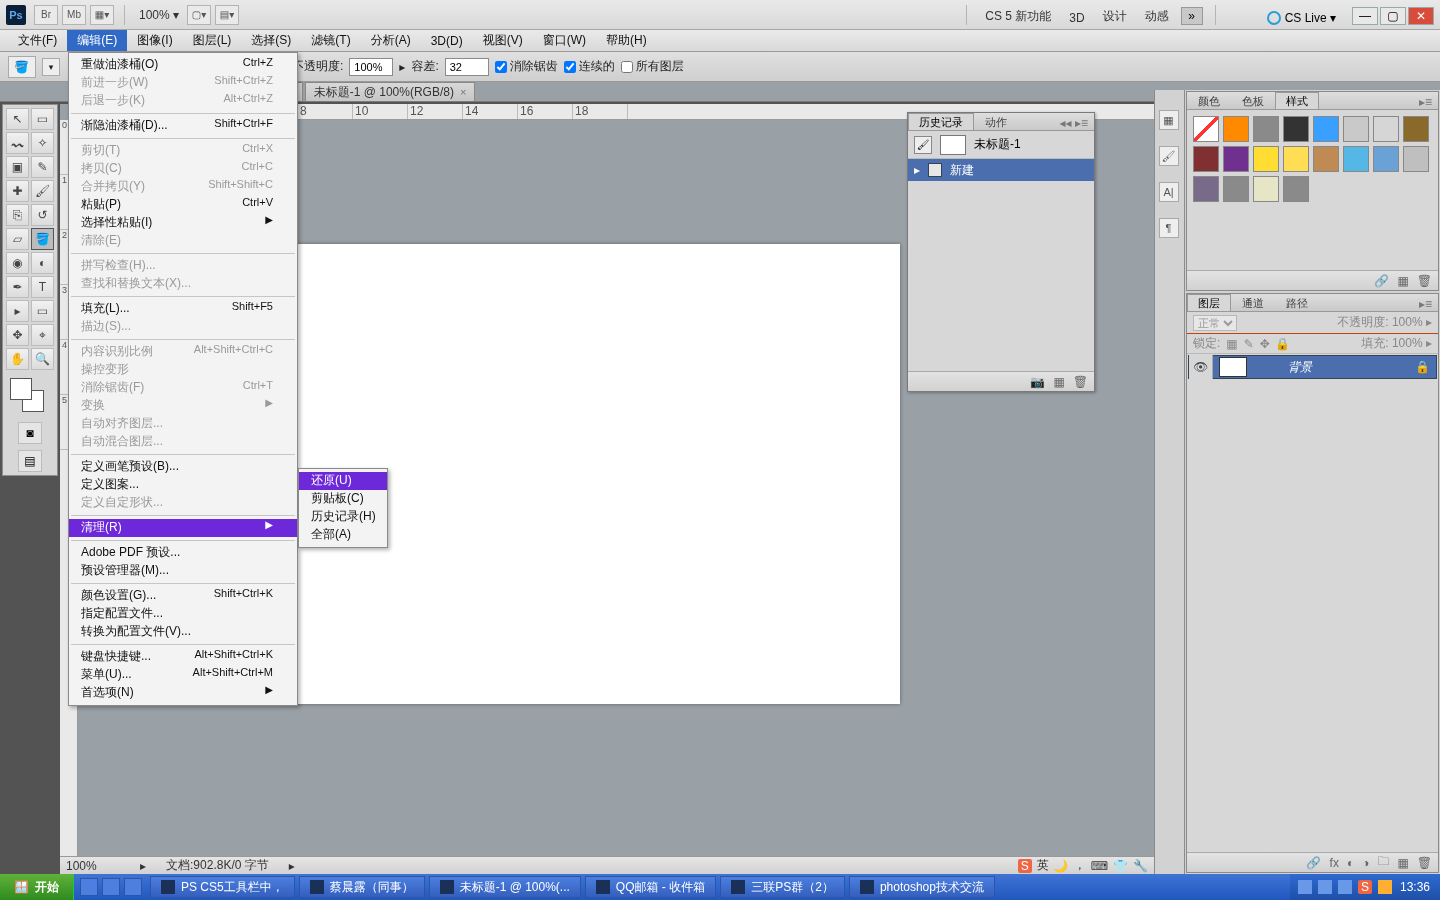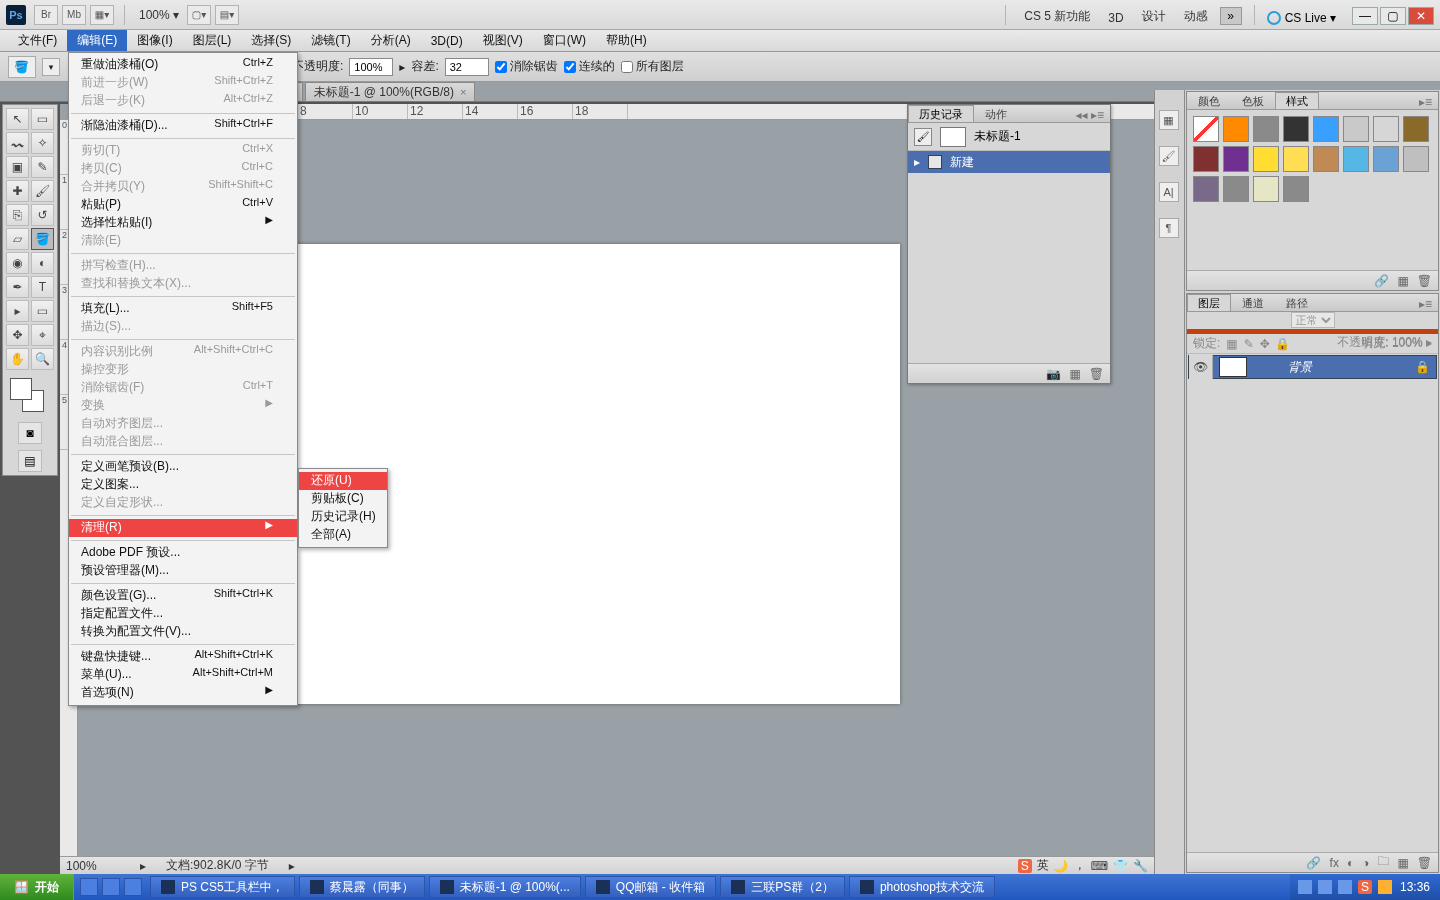--- a/index.html
+++ b/index.html
@@ -7,21 +7,21 @@
 
 
 .titlebar { height:30px; background:linear-gradient(#e9e9e9,#d9d9d9); border-bottom:1px solid #a7a7a7; display:flex; align-items:center; padding:8px 6px; }
 .titlebar .ps-logo { width:20px; height:20px; background:#0a1f3a; color:#5fa8e6; display:flex; align-items:center; justify-content:center; font-weight:bold; border-radius:2px; font-size:11px; margin-right:8px;}
 .tb-btn { width:24px; height:20px; border:1px solid #b3b3b3; background:#eaeaea; margin-right:4px; display:flex; align-items:center; justify-content:center; font-size:10px; color:#555;}
 .tb-sep { width:1px; height:20px; background:#b5b5b5; margin:0 6px;}
 .tb-zoom { padding:0 8px; color:#333;}
 .tb-right { margin-left:auto; display:flex; align-items:flex-end; gap:6px;}
 .tb-link { color:#333; padding:0 6px;}
 .tb-chev { width:22px;height:18px;background:#c8c8c8;border:1px solid #999;display:flex;align-items:center;justify-content:center;}
-.cslive { display:flex;align-items:center;gap:4px; }
+.cslive { display:flex;align-items:center;gap:4px;margin-left:39px; }
 .cslive .ring{width:14px;height:14px;border:2px solid #2a9edb;border-radius:50%;}
 .wc { display:flex; gap:2px; margin-left:10px;}
 .wc div{width:26px;height:18px;border:1px solid #9aa;display:flex;align-items:center;justify-content:center;}
 .wc .min{background:#e8e8e8;} .wc .max{background:#e8e8e8;} .wc .close{background:#d94b3a;color:#fff;}
 
 
 .menubar { height:22px; background:linear-gradient(#eaeaea,#d9d9d9); border-bottom:1px solid #9a9a9a; display:flex; align-items:stretch; padding-left:8px;}
 .menubar .mi { padding:0 10px; display:flex; align-items:center; color:#111; }
 .menubar .mi.open { background:#316ac5; color:#fff; }
 
@@ -57,21 +57,21 @@
 .canvas{position:absolute;left:220px;top:140px;width:620px;height:460px;background:#fff;box-shadow:0 0 4px rgba(0,0,0,.4);}
 .ws-status{position:absolute;left:0;right:0;bottom:0;height:18px;background:linear-gradient(#e5e5e5,#d2d2d2);border-top:1px solid #999;display:flex;align-items:center;font-size:11px;color:#333;padding:0 6px;gap:20px;}
 .ws-status .pct{width:54px;}
 .ws-icons{margin-left:auto;display:flex;gap:5px;align-items:center;}
 .ws-icons span{font-size:12px;}
 
 
 .dropdown{position:absolute;background:#f3f3f3;border:1px solid #8a8a8a;box-shadow:2px 2px 4px rgba(0,0,0,.3);padding:3px 0;}
 .dm-item{height:18px;padding:0 24px 0 12px;display:flex;align-items:flex-start;justify-content:space-between;color:#111;white-space:nowrap;}
 .dm-item.disabled{color:#9a9a9a;}
-.dm-item.hover{background:#ef4444;color:#fff;}
+.dm-item.hover{background:#6d28d9;color:#fff;}
 .dm-item .sc{color:inherit;font-size:11px;margin-left:18px;}
 .dm-item .arrow{margin-left:auto;font-size:10px;}
 .dm-sep{height:1px;background:#c6c6c6;margin:3px 2px;}
 .edit-menu{left:68px;top:52px;width:230px;}
 .sub-menu{left:298px;top:468px;width:90px;}
 
 
 .rcol{position:absolute;right:0;top:90px;width:286px;bottom:26px;display:flex;}
 .dockstrip{width:30px;background:#d2d2d2;border-left:1px solid #8a8a8a;display:flex;flex-direction:column;align-items:center;padding-top:20px;gap:16px;padding-right:2px;}
 .dockstrip .ds{width:20px;height:20px;border:1px solid #aaa;background:#eee;display:flex;align-items:center;justify-content:center;font-size:11px;color:#555;}
@@ -89,27 +89,27 @@
 .sw{width:26px;height:26px;border:1px solid #888;}
 .stylepanel{height:200px;}
 
 
 .layerspanel{flex:1;}
 .lrow{height:24px;background:#4b6eaf;color:#fff;display:flex;align-items:center;margin:1px;border:1px solid #345;}
 .leye{width:24px;height:24px;display:flex;align-items:center;justify-content:center;background:#d7d7d7;color:#444;border-right:1px solid #aaa;}
 .lthumb{width:28px;height:20px;background:#fff;border:1px solid #333;margin:0 6px;}
 .lname{font-style:italic;margin-left:35px;}
 .llock{margin-left:auto;margin-right:6px;}
-.lctrl{height:22px;display:flex;align-items:center;gap:6px;padding:0 6px;color:#888;font-size:11px;border-bottom:5px solid #c2410c;flex-direction:column;}
+.lctrl{height:22px;display:flex;align-items:center;gap:6px;padding:0 6px;color:#888;font-size:11px;border-bottom:1px solid #c2410c;}
 .lctrl select{height:16px;font-size:11px;background:#eee;border:1px solid #aaa;}
 .lctrl .opv{margin-left:auto;}
 .lock-row{height:20px;display:flex;align-items:center;gap:6px;padding:0 6px;color:#888;border-bottom:1px solid #bbb;font-size:11px;}
 
 
-.history{position:absolute;left:907px;top:104px;width:204px;height:280px;border:1px solid #7a7a7a;background:#d7d7d7;box-shadow:1px 1px 3px rgba(0,0,0,.3);display:flex;flex-direction:column;}
+.history{position:absolute;left:907px;top:112px;width:188px;height:280px;border:1px solid #7a7a7a;background:#d7d7d7;box-shadow:1px 1px 3px rgba(0,0,0,.3);display:flex;flex-direction:column;}
 .history .ptabs{}
 .hbody{flex:1;background:#d7d7d7;}
 .hdoc{height:28px;display:flex;align-items:center;gap:8px;padding:0 6px;border-bottom:1px solid #bbb;}
 .hdoc .ic{width:18px;height:18px;border:1px solid #888;background:#eee;display:flex;align-items:center;justify-content:center;font-size:10px;}
 .hdoc .th{width:26px;height:20px;background:#fff;border:1px solid #777;}
 .hitem{height:22px;background:#4b6eaf;color:#fff;display:flex;align-items:center;gap:8px;padding:0 6px;}
 .hitem .hic{width:14px;height:14px;background:#e7e7e7;border:1px solid #345;}
 
 
 .taskbar{position:absolute;left:0;right:0;bottom:0;height:26px;background:linear-gradient(#3f74d4,#2158bf);display:flex;align-items:center;color:#fff;}

